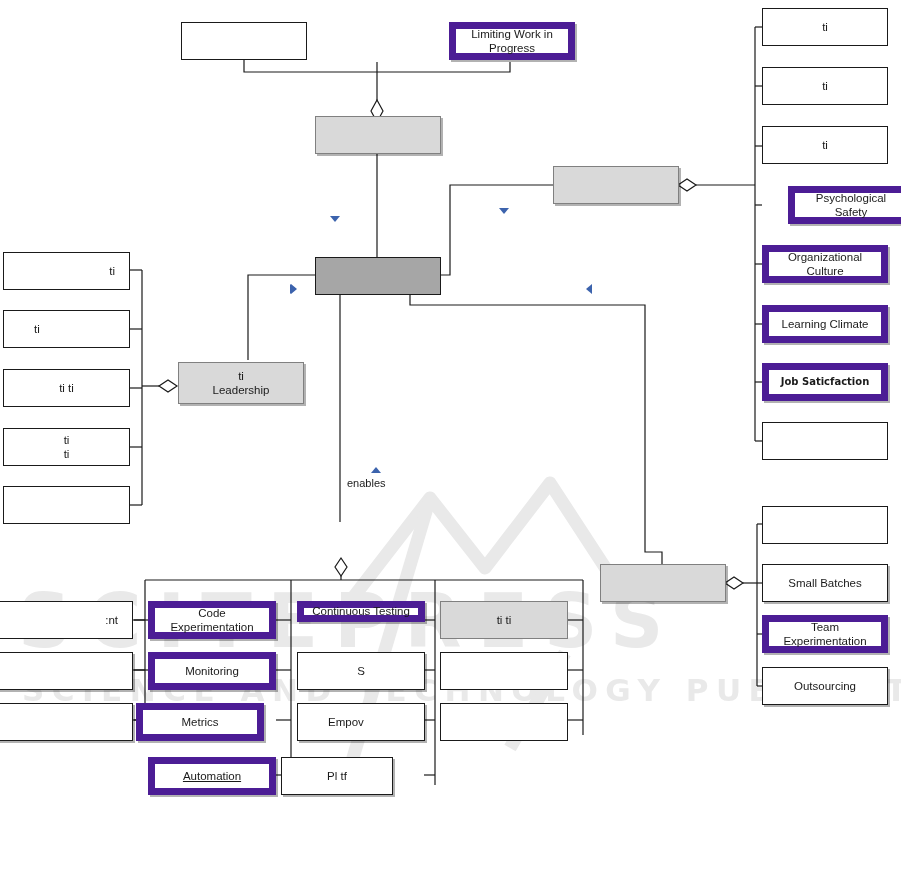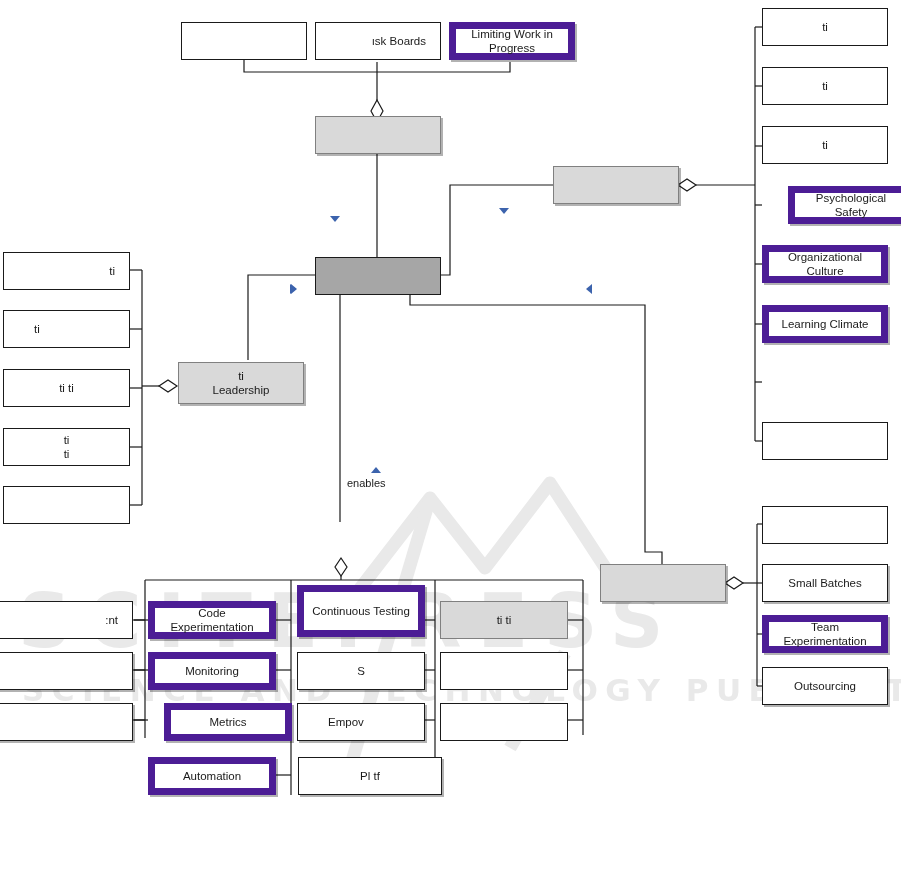--- a/index.html
+++ b/index.html
@@ -200,23 +200,20 @@
       <path d="M568 620 L583 620"></path>
       <path d="M568 670 L583 670"></path>
       <path d="M568 720 L583 720"></path>
 
     </g>
   </svg>
 
   <div class="node blank" style="left:181px;top:22px;width:126px;height:38px;">
     <span class="txt"></span>
   </div>
-  <div class="node frag-right" style="left:315px;top:22px;width:126px;height:38px;">
-    <span class="txt">ısk Boards</span>
-  </div>
   <div class="node soft shadow" style="left:449px;top:22px;width:126px;height:38px;">
     <span class="txt">Limiting Work in
 Progress</span>
   </div>
 
   <div class="node gray blank shadow" style="left:315px;top:116px;width:126px;height:38px;">
     <span class="txt"></span>
   </div>
   <div class="node darkgray blank" style="left:315px;top:257px;width:126px;height:38px;">
     <span class="txt"></span>
@@ -278,20 +275,23 @@
   </div>
   <div class="node soft shadow" style="left:788px;top:186px;width:126px;height:38px;">
     <span class="txt">Psychological Safety</span>
   </div>
   <div class="node soft shadow" style="left:762px;top:245px;width:126px;height:38px;">
     <span class="txt">Organizational Culture</span>
   </div>
   <div class="node soft shadow" style="left:762px;top:305px;width:126px;height:38px;">
     <span class="txt">Learning Climate</span>
   </div>
+  <div class="node soft shadow" style="left:762px;top:363px;width:126px;height:38px;font-family:'DejaVu Sans',sans-serif;font-size:10px;font-weight:bold;">
+    <span class="txt">Job Saticfaction</span>
+  </div>
   <div class="node blank" style="left:762px;top:422px;width:126px;height:38px;">
     <span class="txt"></span>
   </div>
 
   <div class="node blank" style="left:762px;top:506px;width:126px;height:38px;">
     <span class="txt"></span>
   </div>
   <div class="node shadow" style="left:762px;top:564px;width:126px;height:38px;">
     <span class="txt">Small Batches</span>
   </div>
@@ -312,37 +312,37 @@
   <div class="node blank shadow" style="left:-22px;top:703px;width:155px;height:38px;">
     <span class="txt"></span>
   </div>
 
   <div class="node soft shadow" style="left:148px;top:601px;width:128px;height:38px;">
     <span class="txt">Code Experimentation</span>
   </div>
   <div class="node soft shadow" style="left:148px;top:652px;width:128px;height:38px;">
     <span class="txt">Monitoring</span>
   </div>
-  <div class="node soft shadow" style="left:164px;top:703px;width:128px;height:38px;">
+  <div class="node soft shadow" style="left:136px;top:703px;width:128px;height:38px;">
     <span class="txt">Metrics</span>
   </div>
-  <div class="node soft shadow" style="left:148px;top:757px;width:128px;height:38px;">
+  <div class="node soft shadow" style="left:148px;top:757px;width:128px;height:38px;text-decoration:underline;">
     <span class="txt">Automation</span>
   </div>
 
-  <div class="node soft shadow" style="left:297px;top:585px;width:128px;height:52px;">
+  <div class="node soft shadow" style="left:297px;top:601px;width:128px;height:21px;">
     <span class="txt">Continuous Testing</span>
   </div>
   <div class="node shadow" style="left:297px;top:652px;width:128px;height:38px;">
     <span class="txt">S</span>
   </div>
   <div class="node shadow frag-leftish" style="left:297px;top:703px;width:128px;height:38px;">
     <span class="txt">Empov</span>
   </div>
-  <div class="node shadow" style="left:298px;top:757px;width:144px;height:38px;">
+  <div class="node shadow" style="left:281px;top:757px;width:112px;height:38px;">
     <span class="txt">Pl  tf</span>
   </div>
 
   <div class="node gray" style="left:440px;top:601px;width:128px;height:38px;">
     <span class="txt">ti              ti</span>
   </div>
   <div class="node blank" style="left:440px;top:652px;width:128px;height:38px;">
     <span class="txt"></span>
   </div>
   <div class="node blank" style="left:440px;top:703px;width:128px;height:38px;">

